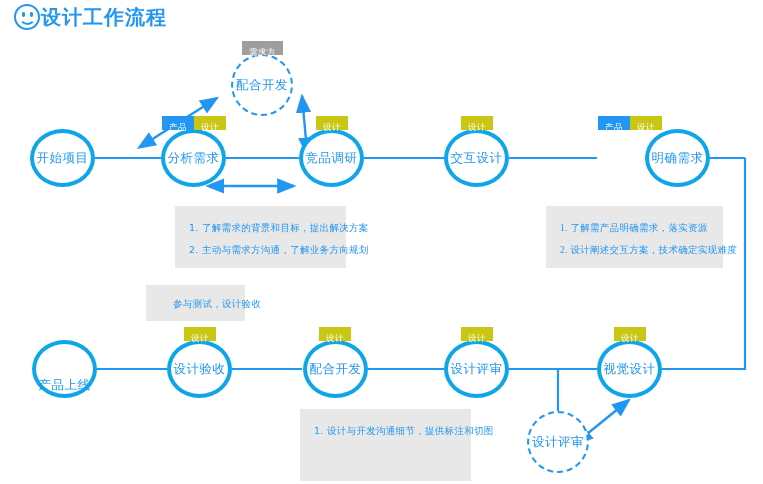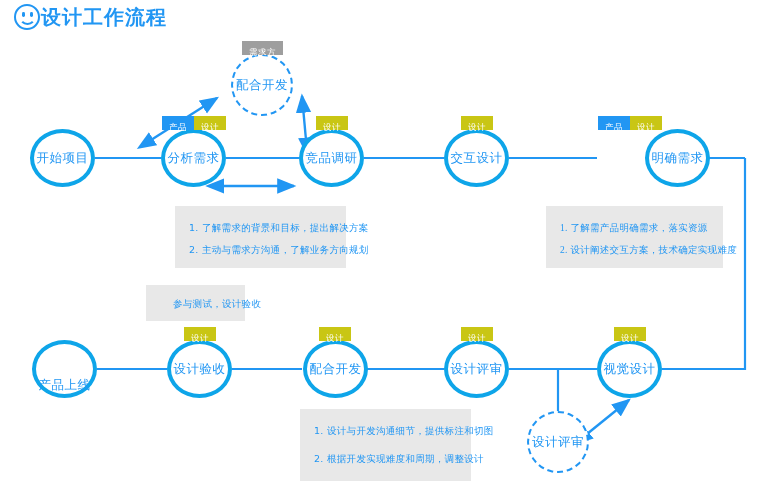--- a/index.html
+++ b/index.html
@@ -260,15 +260,14 @@
     </div>
     <div class="note" style="left: 546px; top: 206px; width: 177px; height: 62px; font-family: Liberation Serif, serif;">
       <div class="note-line">1. 了解需产品明确需求，落实资源</div>
       <div class="note-line">2. 设计阐述交互方案，技术确定实现难度</div>
     </div>
     <div class="note single" style="left: 146px; top: 285px; width: 99px; height: 36px;">
       <div class="note-line">参与测试，设计验收</div>
     </div>
     <div class="note" style="left: 260px; top: 409px; width: 171px; height: 72px; margin-left: 40px;">
       <div class="note-line">1. 设计与开发沟通细节，提供标注和切图</div>
-      <div class="note-line">2. 根据开发实现难度和周期，调整设计</div>
     </div>
   </div>
 
 </body></html>

